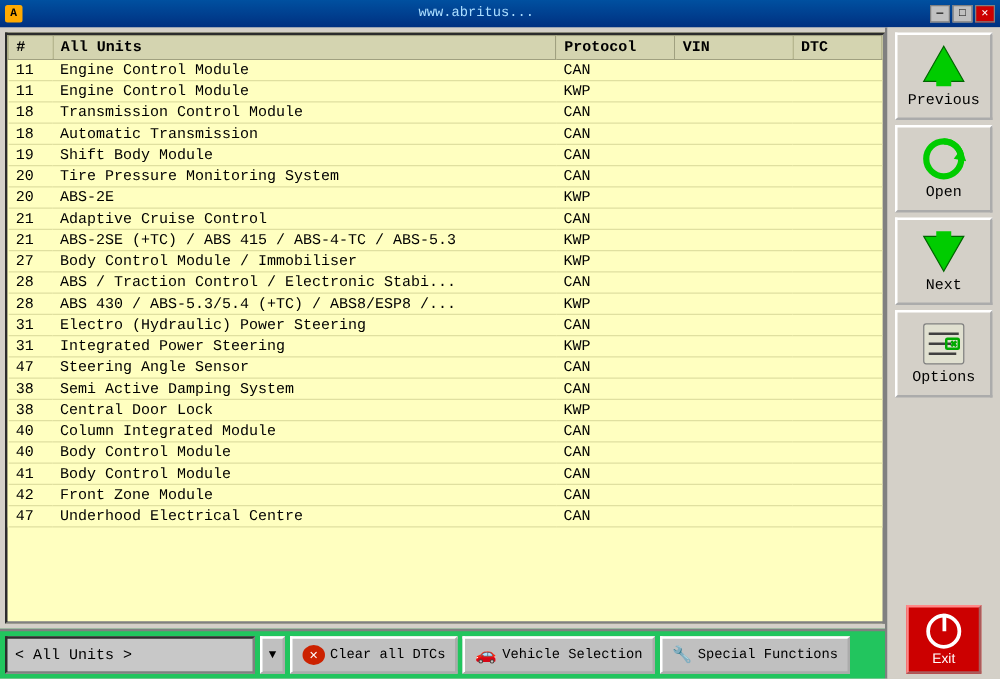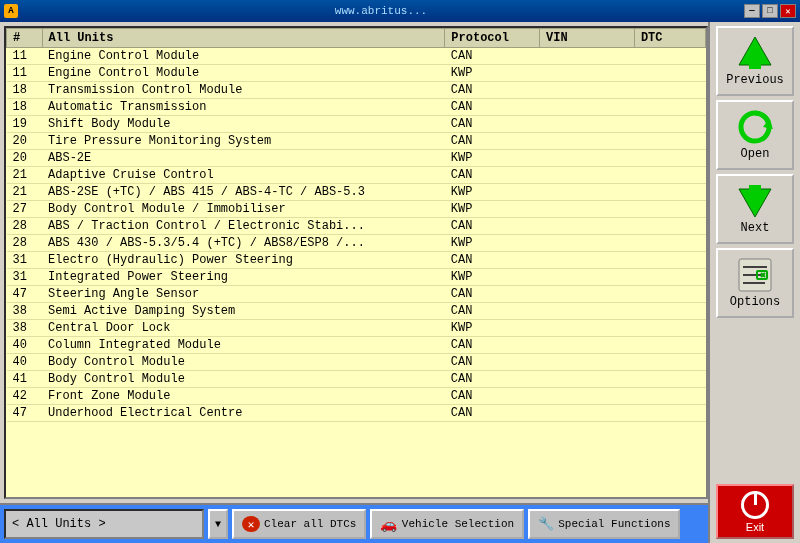--- a/index.html
+++ b/index.html
@@ -125,21 +125,21 @@
     .col-vin { width: 80px; }
     .col-dtc { width: 60px; }
 
     
     .bottom-bar {
       display: flex;
       align-items: center;
       height: 40px;
       padding: 4px;
       gap: 4px;
-      background: #3b82f6;
+      background: #22c55e;
       border-top: 2px solid #808080;
     }
 
     .units-dropdown {
       display: flex;
       align-items: center;
       background: #c8c8c8;
       border: 2px inset #808080;
       height: 30px;
       padding: 0 6px;
@@ -207,21 +207,21 @@
       justify-content: center;
     }
 
     .action-btn-label {
       font-size: 12px;
       font-family: Liberation Mono, monospace;
       color: #000;
     }
 
     .exit-btn {
-      width: 78px;
+      width: 60px;
       height: 55px;
       background: #cc0000;
       border: 2px outset #ff8888;
       display: flex;
       flex-direction: column;
       align-items: center;
       justify-content: center;
       cursor: pointer;
       gap: 2px;
       margin-top: auto;

